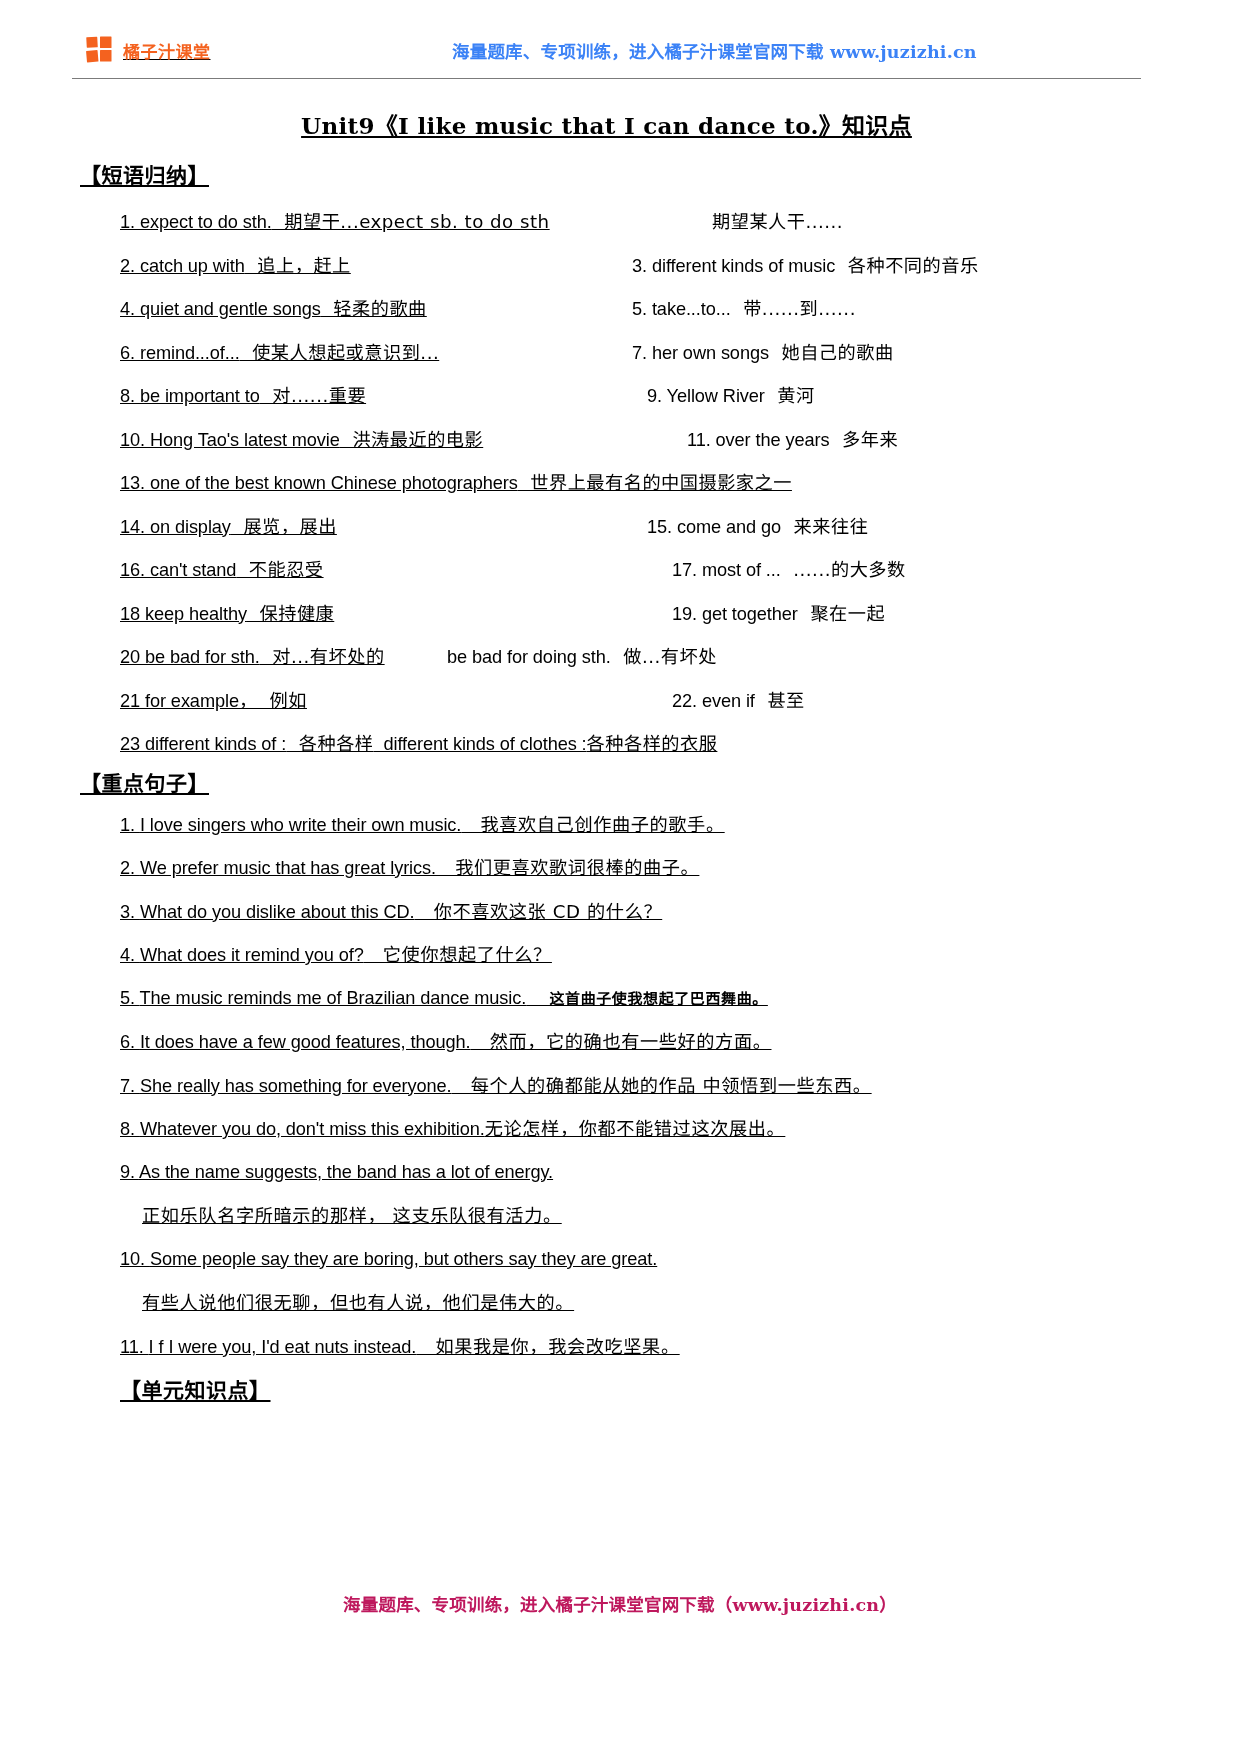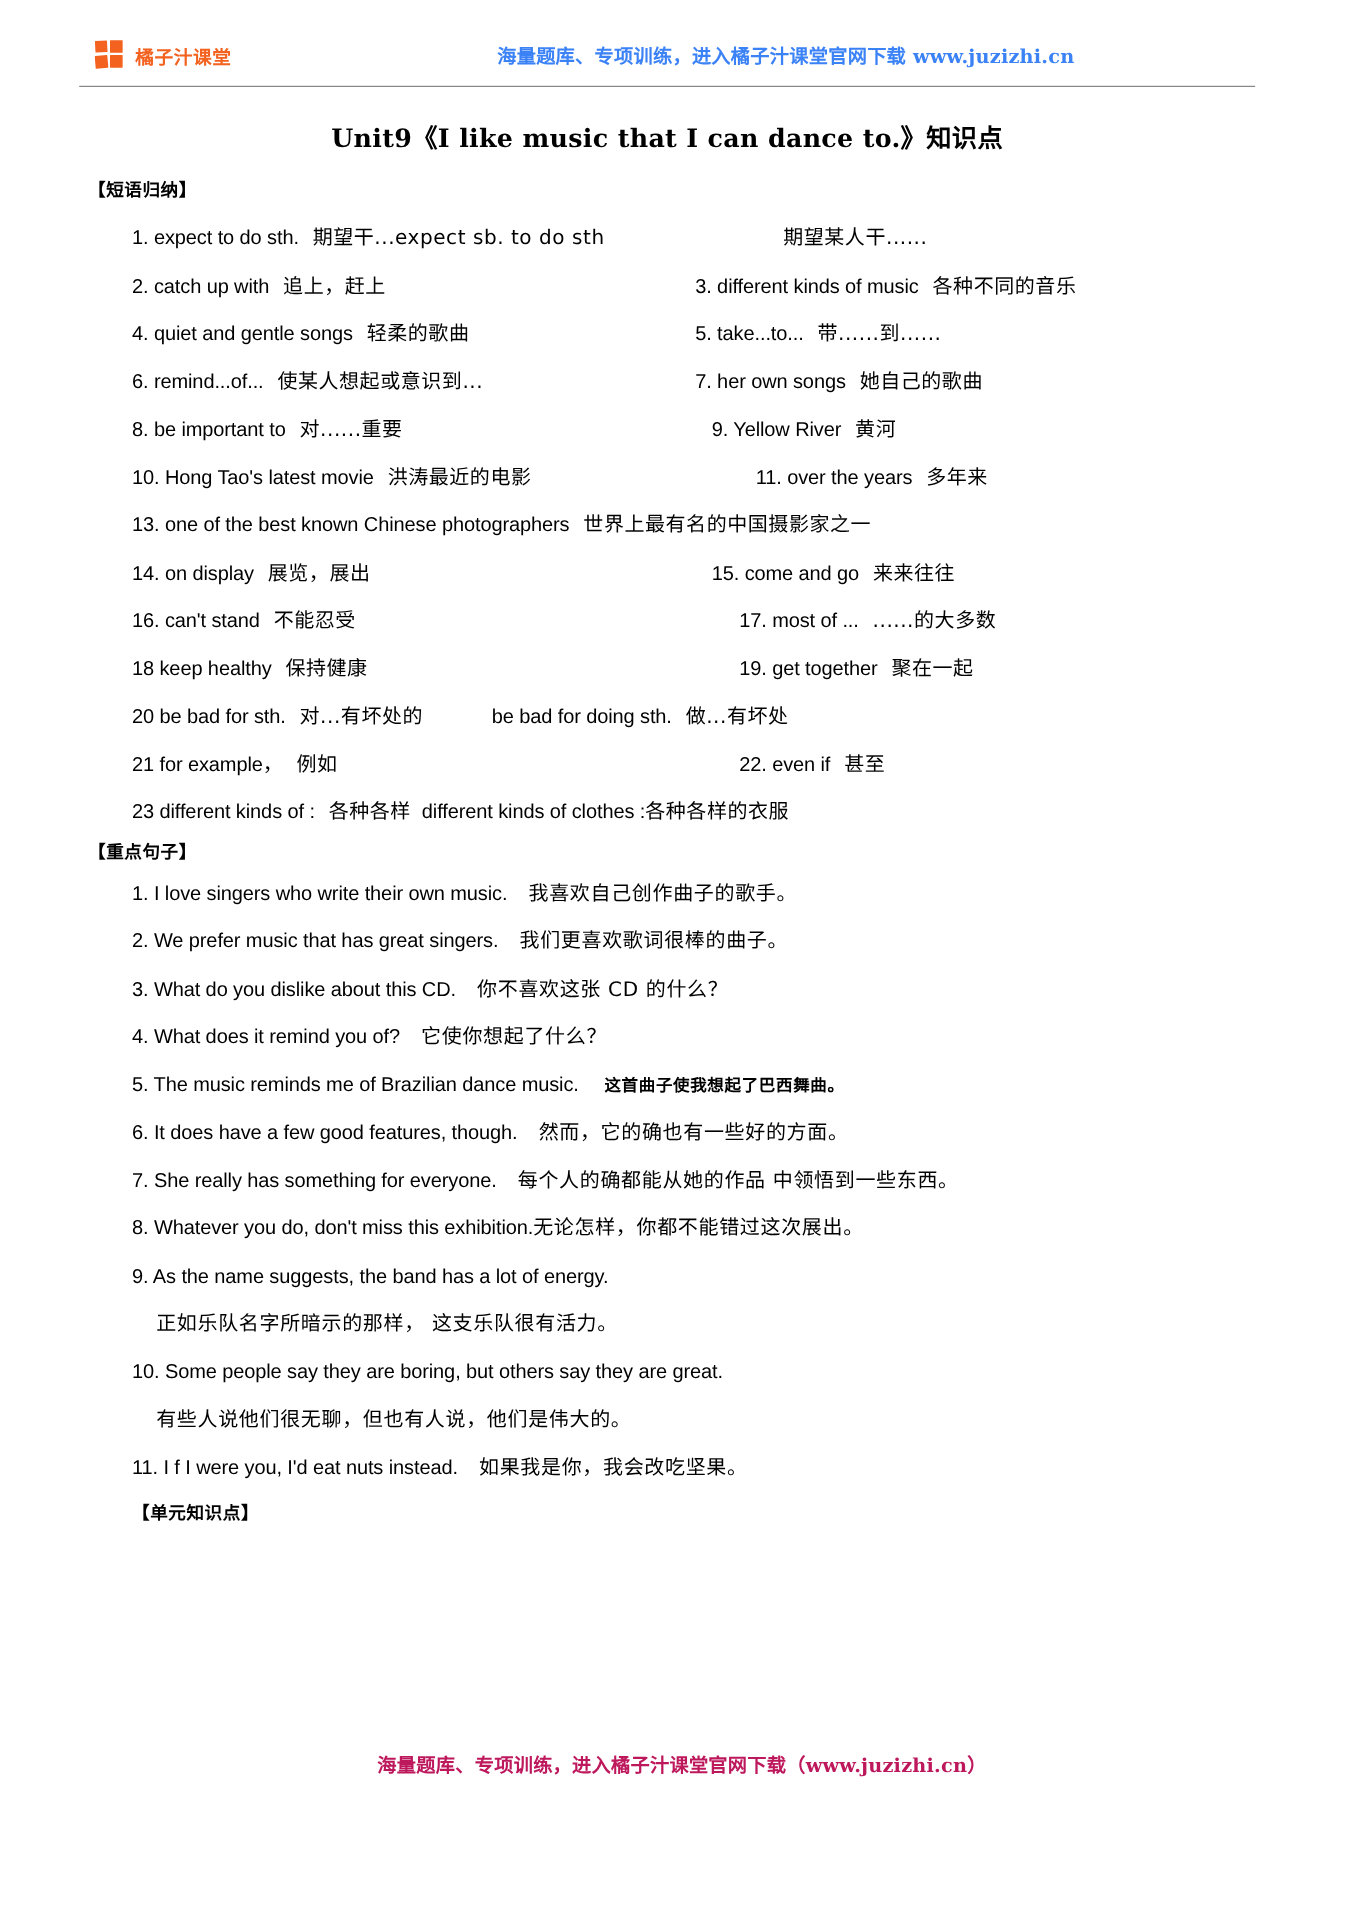--- a/index.html
+++ b/index.html
@@ -16,20 +16,21 @@
     color: #000000;
     position: relative;
     overflow: hidden;
   }
 
   .page {
     width: 1240px;
     height: 1650px;
     padding: 22px 99px 0 72px;
     position: relative;
+    text-decoration: underline;
   }
 
   
   .doc-header {
     display: flex;
     align-items: center;
     height: 56px;
     padding: 0 14px 0 14px;
     position: relative;
   }
@@ -79,21 +80,21 @@
     font-size: 23px;
     font-weight: 700;
     color: #000;
     margin: 28px 0 18px 0;
     letter-spacing: 0.3px;
   }
 
   
   .section-head {
     font-family: "DejaVu Sans", sans-serif;
-    font-size: 16px;
+    font-size: 21px;
     font-weight: 600;
     margin: 6px 0 6px 8px;
     letter-spacing: 0.5px;
   }
   .section-head.indented {
     margin-left: 48px;
   }
 
   
   .lines {
@@ -186,21 +187,21 @@
       <div class="line"><span class="en">18 keep healthy</span><span class="cn">&nbsp;&nbsp;保持健康</span><span class="col2" style="left: 600px;"><span class="en">19. get together</span><span class="cn">&nbsp;&nbsp;聚在一起</span></span></div>
       <div class="line"><span class="en">20 be bad for sth.</span><span class="cn">&nbsp;&nbsp;对...有坏处的</span><span class="col2" style="left: 375px;"><span class="en">be bad for doing sth.</span><span class="cn">&nbsp;&nbsp;做...有坏处</span></span></div>
       <div class="line"><span class="en">21 for example，</span><span class="cn">&nbsp;&nbsp;例如</span><span class="col2" style="left: 600px;"><span class="en">22. even if</span><span class="cn">&nbsp;&nbsp;甚至</span></span></div>
       <div class="line"><span class="en">23 different kinds of :</span><span class="cn">&nbsp;&nbsp;各种各样</span><span class="en">&nbsp;&nbsp;different kinds of clothes :</span><span class="cn">各种各样的衣服</span></div>
     </div>
 
   <div class="section-head">【重点句子】</div>
 
   <div class="lines" id="sentence-list">
       <div class="sline"><span class="en">1. </span><span class="en">I love singers who write their own music.</span><span class="cn">&nbsp;&nbsp;&nbsp;我喜欢自己创作曲子的歌手。</span></div>
-      <div class="sline"><span class="en">2. </span><span class="en">We prefer music that has great singers.</span><span class="cn">&nbsp;&nbsp;&nbsp;我们更喜欢歌词很棒的曲子。</span></div>
+      <div class="sline"><span class="en">2. </span><span class="en">We prefer music that has great lyrics.</span><span class="cn">&nbsp;&nbsp;&nbsp;我们更喜欢歌词很棒的曲子。</span></div>
       <div class="sline"><span class="en">3. </span><span class="en">What do you dislike about this CD.</span><span class="cn">&nbsp;&nbsp;&nbsp;你不喜欢这张 CD 的什么？</span></div>
       <div class="sline"><span class="en">4. </span><span class="en">What does it remind you of?</span><span class="cn">&nbsp;&nbsp;&nbsp;它使你想起了什么？</span></div>
       <div class="sline"><span class="en">5. </span><span class="en">The music reminds me of Brazilian dance music.</span><span class="cn bold">&nbsp;&nbsp;&nbsp;&nbsp;这首曲子使我想起了巴西舞曲。</span></div>
       <div class="sline"><span class="en">6. </span><span class="en">It does have a few good features, though.</span><span class="cn">&nbsp;&nbsp;&nbsp;然而，它的确也有一些好的方面。</span></div>
       <div class="sline"><span class="en">7. </span><span class="en">She really has something for everyone.</span><span class="cn">&nbsp;&nbsp;&nbsp;每个人的确都能从她的作品 中领悟到一些东西。</span></div>
       <div class="sline"><span class="en">8. </span><span class="en">Whatever you do, don't miss this exhibition.</span><span class="cn">无论怎样，你都不能错过这次展出。</span></div>
       <div class="sline"><span class="en">9. </span><span class="en">As the name suggests, the band has a lot of energy.</span></div>
       <div class="sline cont"><span class="cn">正如乐队名字所暗示的那样， 这支乐队很有活力。</span></div>
       <div class="sline"><span class="en">10. </span><span class="en">Some people say they are boring, but others say they are great.</span></div>
       <div class="sline cont"><span class="cn">有些人说他们很无聊，但也有人说，他们是伟大的。</span></div>

